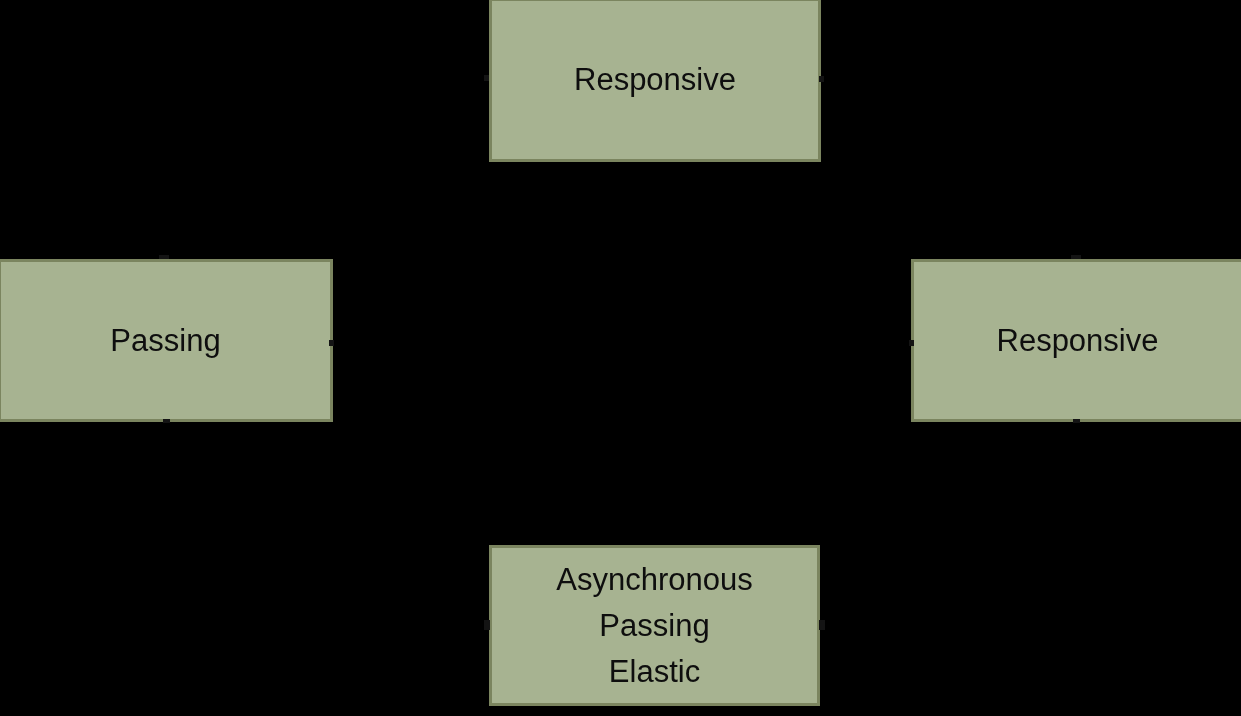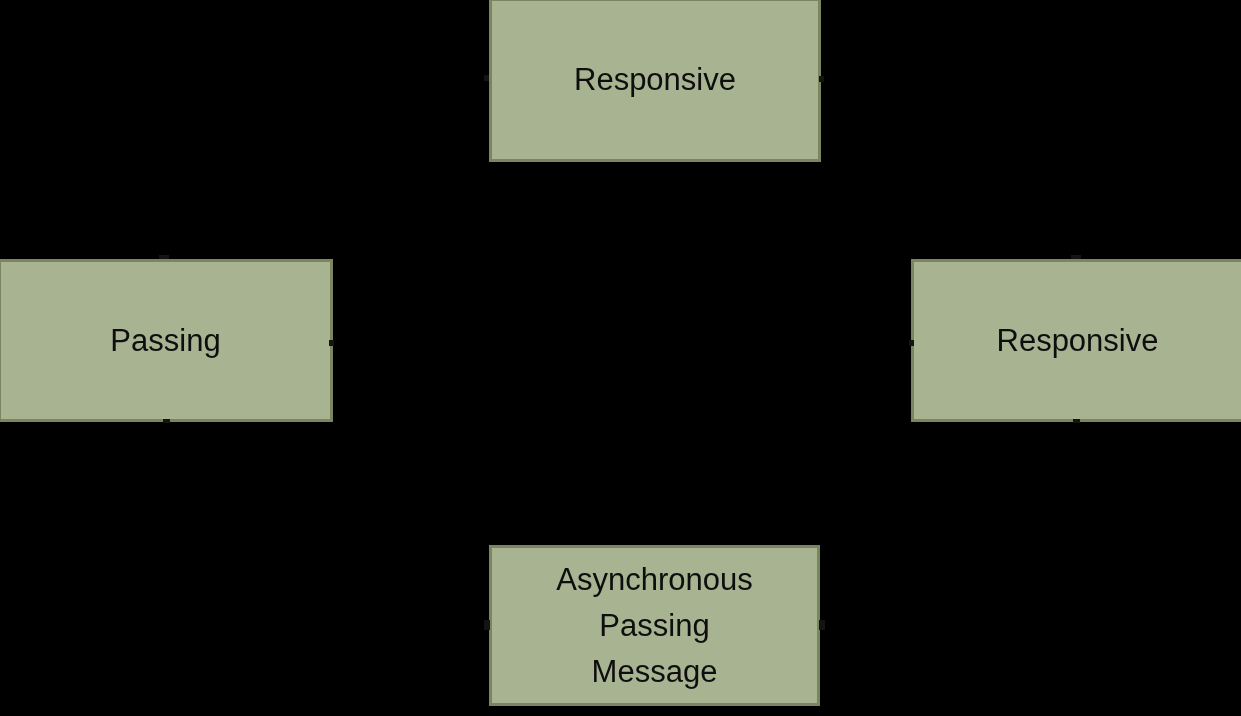--- a/index.html
+++ b/index.html
@@ -92,21 +92,21 @@
     <span class="node-label">Passing</span>
   </div>
 
   <div class="node node-resilient">
     <span class="node-label">Responsive</span>
   </div>
 
   <div class="node node-async">
     <span class="node-line">Asynchronous</span>
     <span class="node-line">Passing</span>
-    <span class="node-line">Message</span>
+    <span class="node-line">Elastic</span>
   </div>
 
   <div class="tick t1"></div>
   <div class="tick t2"></div>
   <div class="tick t3"></div>
   <div class="tick t4"></div>
   <div class="tick t5"></div>
   <div class="tick t6"></div>
   <div class="tick t7"></div>
   <div class="tick t8"></div>

